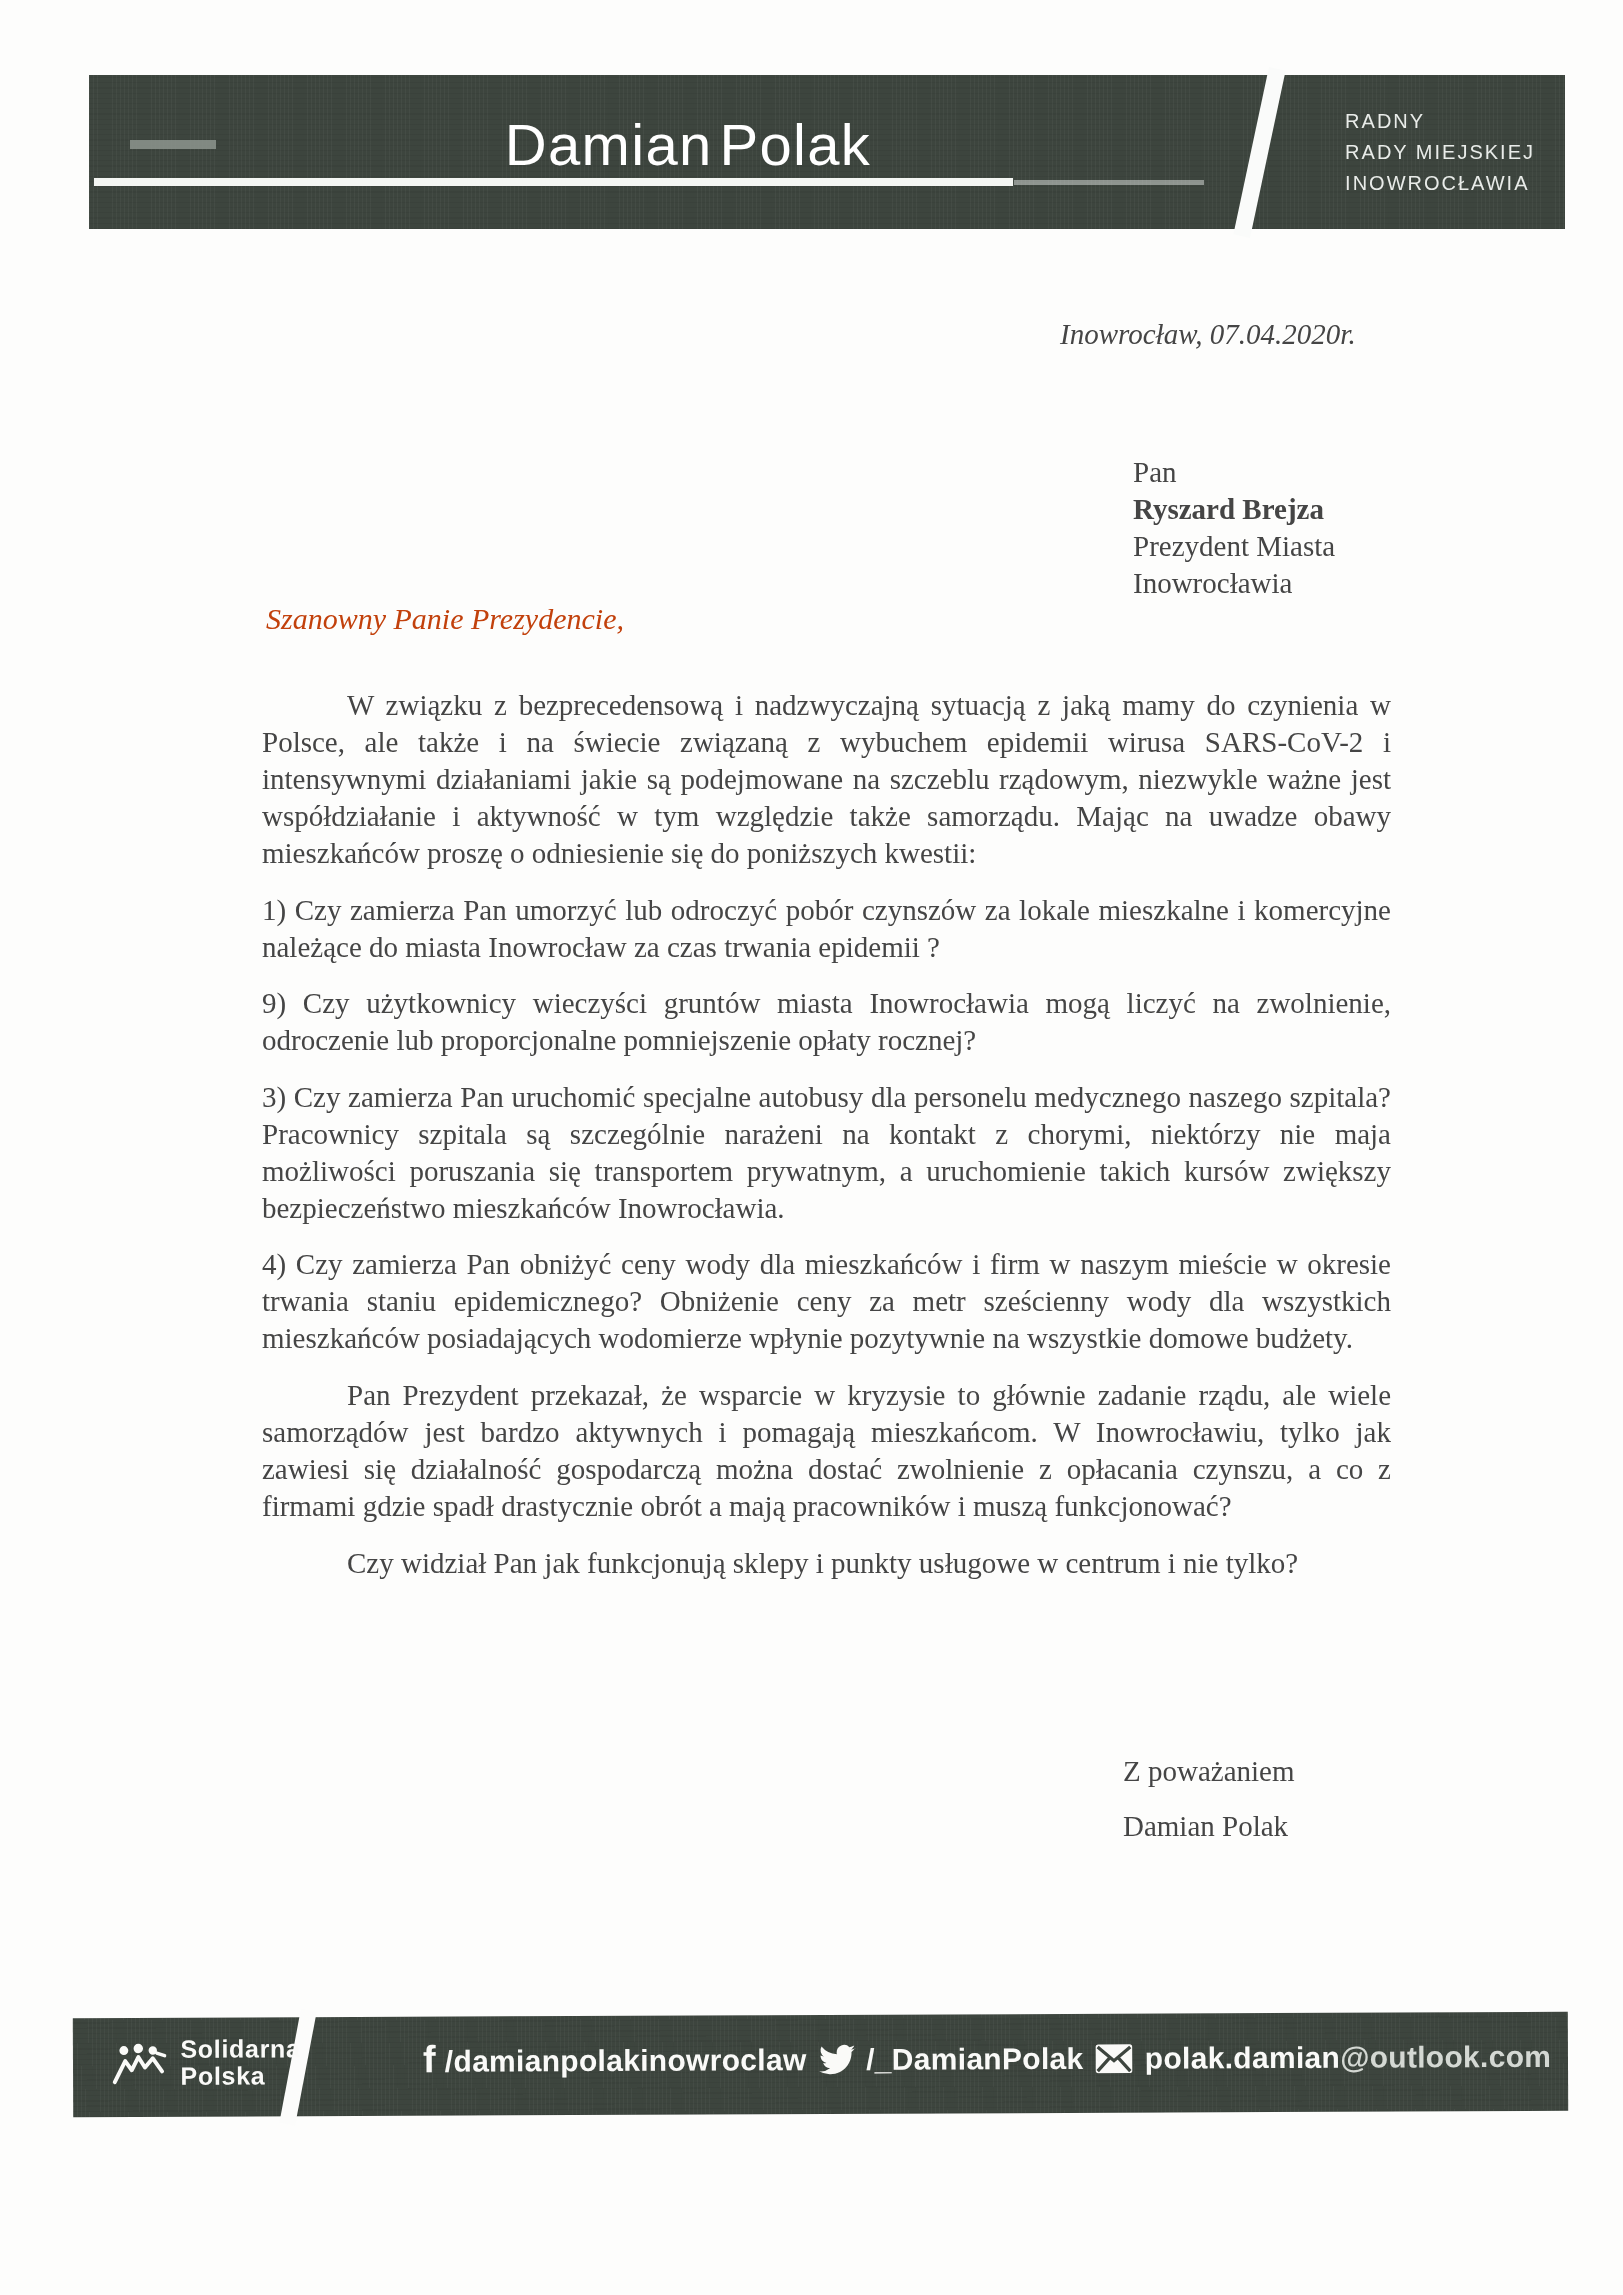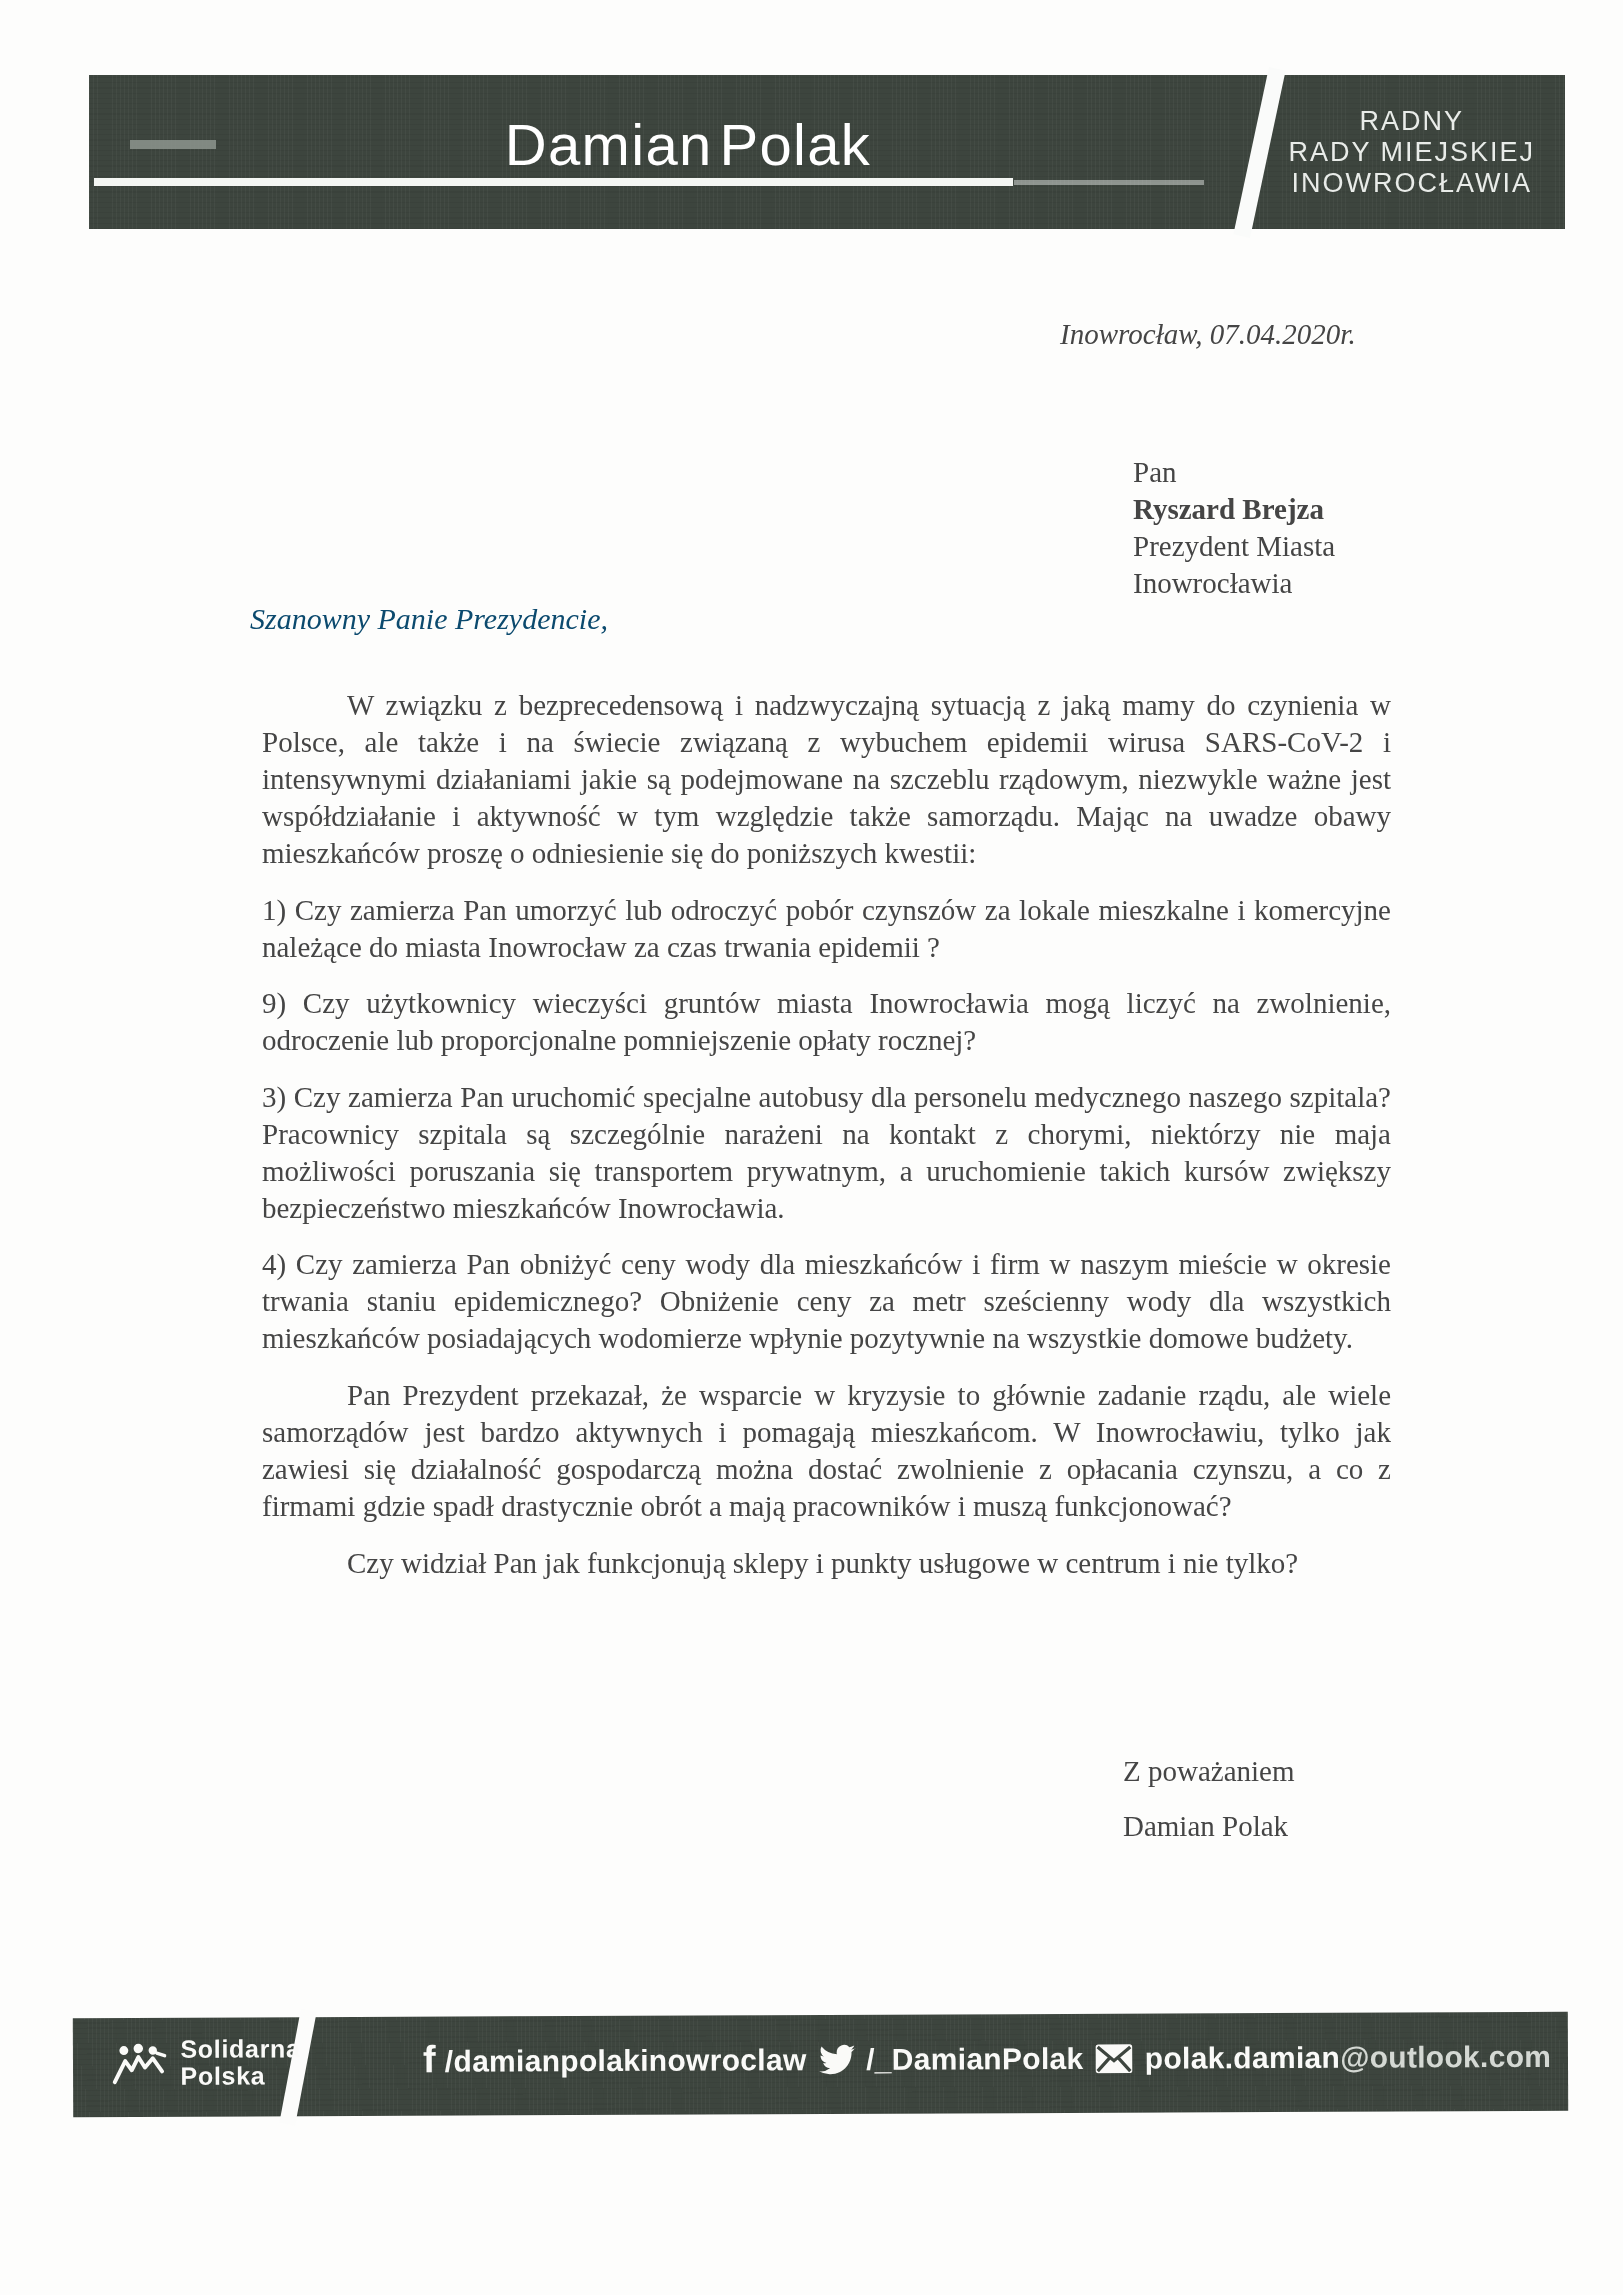--- a/index.html
+++ b/index.html
@@ -24,29 +24,29 @@
   }
   .brand-name .first{font-weight:400;}
   .brand-name .last{font-weight:400;margin-left:7px;}
   .brand-underline{position:absolute;left:5.2px;top:103px;width:919px;height:7.9px;background:#f4f6f3;}
   .brand-underline-ext{position:absolute;left:925px;top:105px;width:190px;height:5.2px;background:rgba(244,246,243,0.45);}
   .banner-stripe{
     position:absolute;left:1162px;top:-8.5px;width:17px;height:171px;
     background:#fafbfa;transform:rotate(12deg);
   }
   .banner-role{
-    position:absolute;right:30px;top:31px;text-align:center;
-    font-family:"Liberation Sans", sans-serif;font-size:27px;line-height:31px;
+    position:absolute;right:30px;top:31px;text-align:left;
+    font-family:"Liberation Sans", sans-serif;font-size:20px;line-height:31px;
     letter-spacing:2px;color:#e9ece9;font-weight:400;
   }
   
   .dateline{position:absolute;left:1060px;top:318px;font-size:29px;white-space:nowrap;font-style:italic;}
   .recipient{position:absolute;left:1133px;top:454px;font-size:29px;line-height:37px;}
   .recipient .bold{font-weight:700;}
-  .salutation{position:absolute;left:250px;top:602px;font-size:30px;font-style:italic;color:#0c4a6e;}
+  .salutation{position:absolute;left:266px;top:602px;font-size:30px;font-style:italic;color:#c2410c;}
   .body-text{position:absolute;left:262px;top:687px;width:1129px;}
   .body-text p{
     margin:0 0 19.6px 0;font-size:29px;line-height:37px;
     text-align:justify;color:#454545;
   }
   .body-text p.indent{text-indent:85px;}
   .closing{position:absolute;left:1123px;top:1755px;font-size:29px;}
   .signature{position:absolute;left:1123px;top:1810px;font-size:29px;}
   
   .footer{

